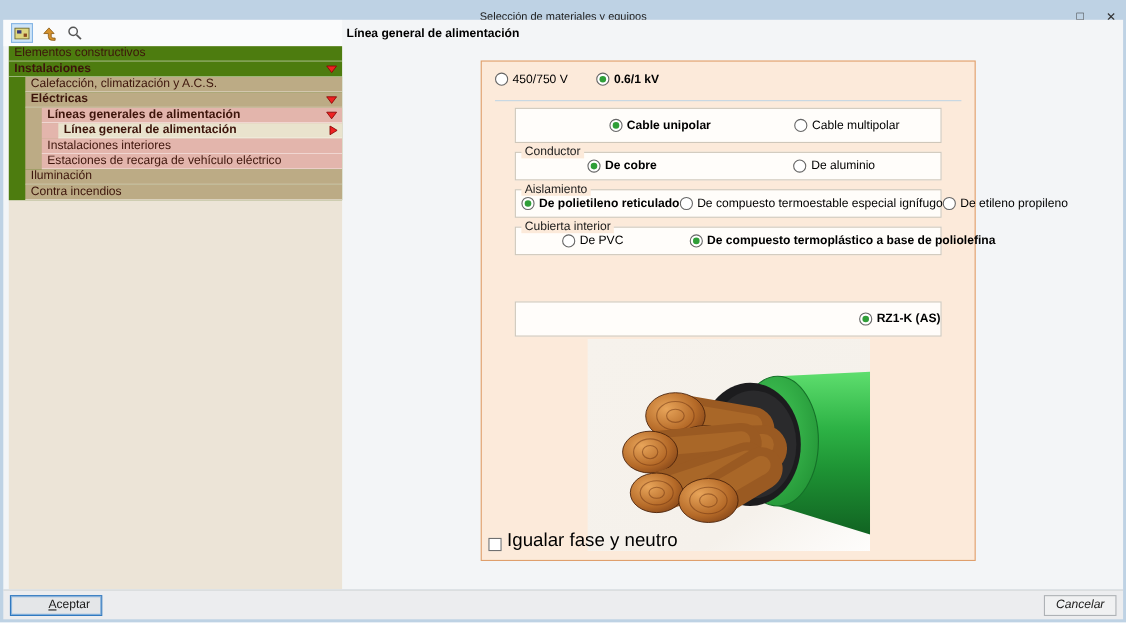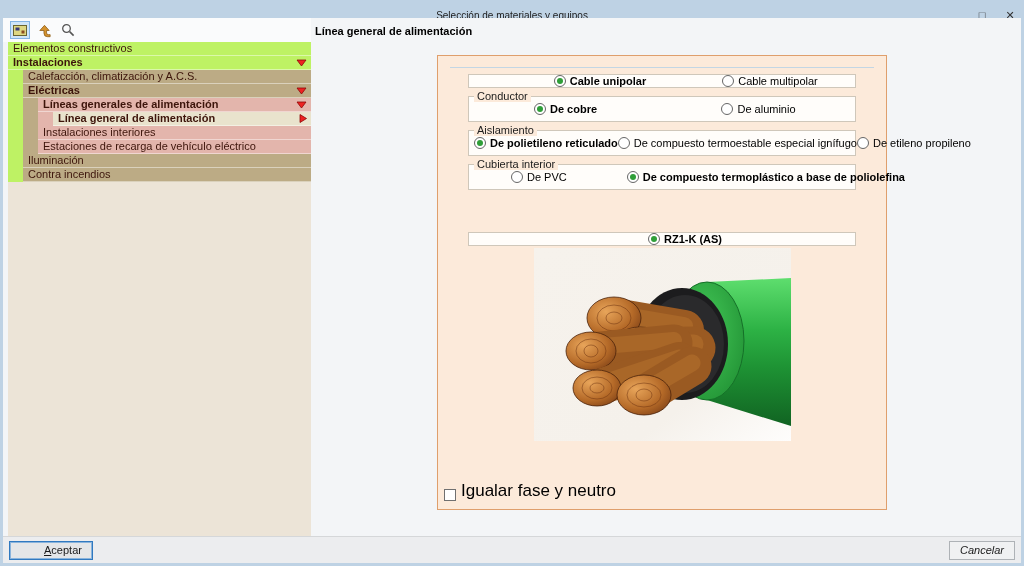--- a/index.html
+++ b/index.html
@@ -22,45 +22,45 @@
   .sidebar { position:absolute; left:0; top:0; width:308px; bottom:0; display:flex; flex-direction:column; }
   .toolbar { height:24px; background:#fafbfc; display:flex; align-items:center; padding-left:7px; }
   .tbtn { width:20px; height:18px; margin-right:4px; display:flex; align-items:center; justify-content:center;
           border:1px solid transparent; }
   .tbtn.active { background:#cfe5f8; border-color:#84b4e4; }
   .tree-wrap { margin-left:5px; width:303px; flex:1; background:#ece4d7; }
   .trow { height:14px; line-height:13px; font-size:11px; color:#3d150b;
           display:flex; align-items:center; justify-content:space-between;
           padding:0 4px 0 5px; border-bottom:1px solid rgba(255,255,255,0.45); }
   .bold { font-weight:bold; }
-  .bg-salmon { background:#bef264; }
+  .bg-salmon { background:#4d7c0f; }
   .bg-tan    { background:#bcab85; }
   .bg-pink   { background:#e3b5ac; }
   .bg-cream  { background:#e9e3cd; }
   .tkids { padding-left:15px; }
 
   
   .main { position:absolute; left:308px; top:0; right:0; bottom:0; }
   .main-header { position:absolute; top:7px; left:4px; font-size:11px; font-weight:bold; color:#000; }
 
   .panel { position:absolute; left:126px; top:37px; width:450px; height:455px;
            background:#fceada; border:1px solid #df9f6c; }
   .vrow { margin:8px 0 0 12px; display:flex; gap:26px; height:16px; align-items:center; }
   .sep  { margin:11px 12px 0 12px; border-top:1px solid #c3d6e4; height:0; }
-  .obox { margin:6px 30px 0 30px; height:14px; background:#fffdfa; border:1px solid #cfc7ba;
+  .obox { margin:6px 30px 0 30px; height:32px; background:#fffdfa; border:1px solid #cfc7ba;
           display:flex; align-items:center;padding-left:46px; }
   .obox .half { flex:1; display:flex; justify-content:center; }
   .group { position:relative; margin:8px 30px 0 30px; height:26px; background:#fffdfa;
            border:1px solid #cfc7ba; display:flex; align-items:center; }
   .legend { position:absolute; top:-6px; left:5px; font-size:11px; color:#1c1c1c;
             background:#fceada; padding:0 3px; line-height:11px; }
   .g-halves .half { flex:1; display:flex; justify-content:center; }
   .g-spread { justify-content:space-between; padding:0 5px; }
   .g-cover  { padding-left:42px; gap:60px; }
-  .obox.model { margin-top:42px; justify-content:center; }
+  .obox.model { margin-top:42px; justify-content:flex-end; }
 
   .radio { display:inline-flex; align-items:center; gap:4px; font-size:11px; color:#000; white-space:nowrap; }
   .rdot { width:12px; height:12px; border:1px solid #666; border-radius:50%; background:#fff;
           position:relative; flex:0 0 auto; }
   .radio.sel .rdot::after { content:""; position:absolute; left:2px; top:2px; width:6px; height:6px;
           border-radius:50%; background:#2f9e38; }
   .radio.sel .rlabel { font-weight:bold; }
 
   .imgwrap { margin:2px auto 0 auto; width:257px; height:193px; }
   .cbrow { position:absolute; left:6px; bottom:8px; display:flex; align-items:flex-end; gap:5px; font-size:17px; }
@@ -169,20 +169,30 @@
           </div>
         </div>
       </div>
     </div>
 
     <div class="main">
       <div class="main-header">Línea general de alimentación</div>
 
       <div class="panel">
 
+        <div class="vrow">
+          <label class="radio">
+            <span class="rdot"></span>
+            <span class="rlabel">450/750 V</span>
+          </label>
+          <label class="radio sel">
+            <span class="rdot"></span>
+            <span class="rlabel">0.6/1 kV</span>
+          </label>
+        </div>
 
         <div class="sep"></div>
 
         <div class="obox">
           <div class="half">
             <label class="radio sel">
               <span class="rdot"></span>
               <span class="rlabel">Cable unipolar</span>
             </label>
           </div>

